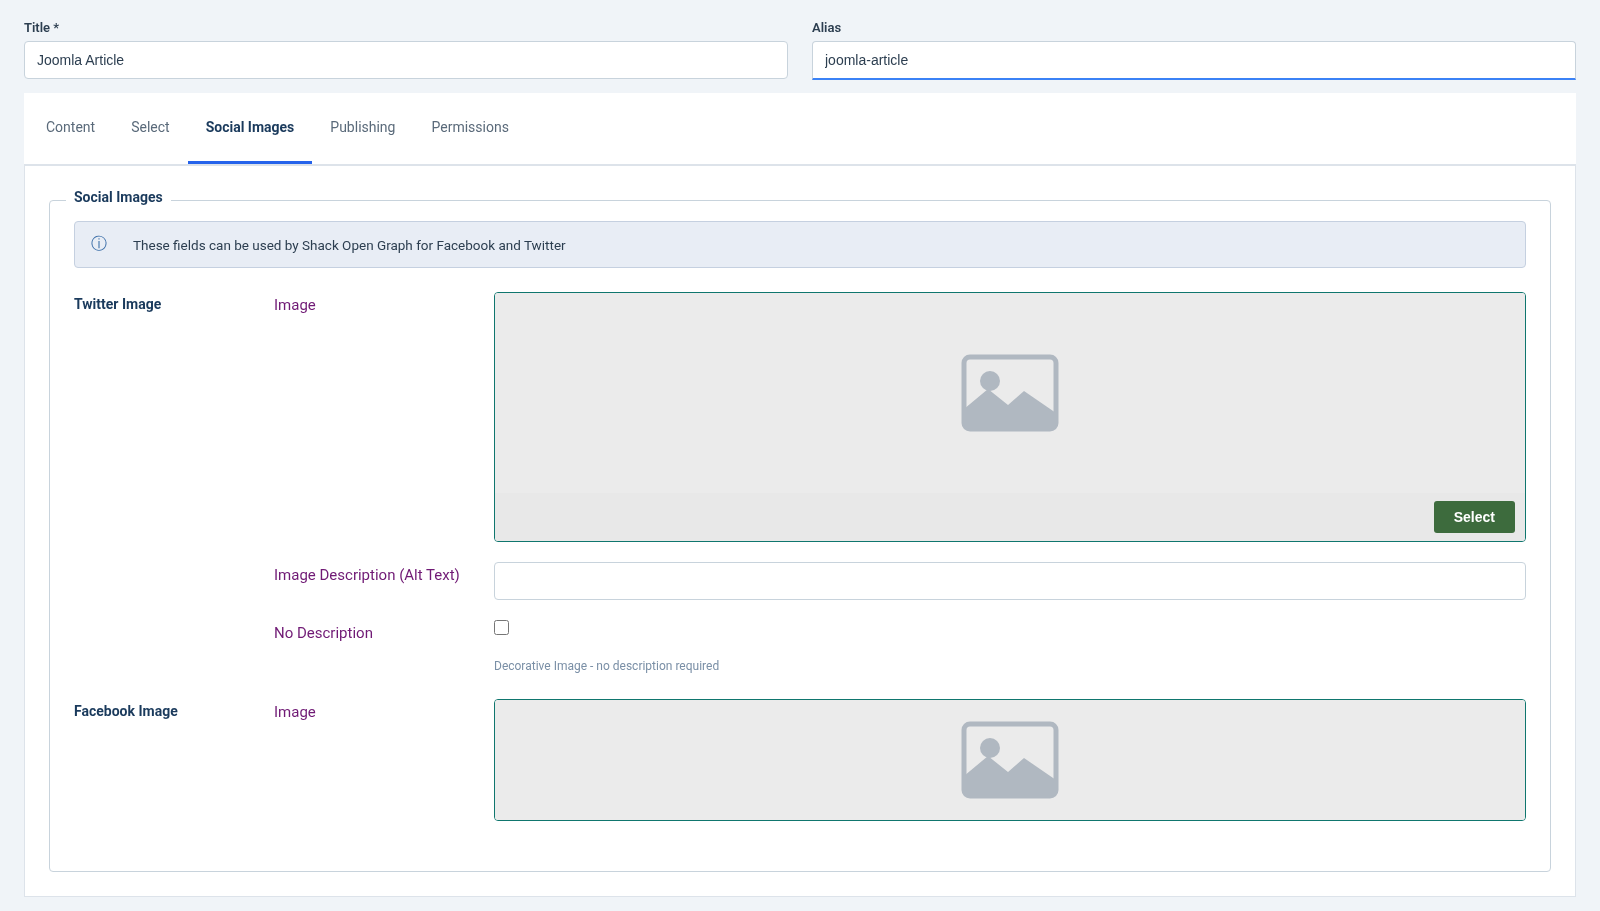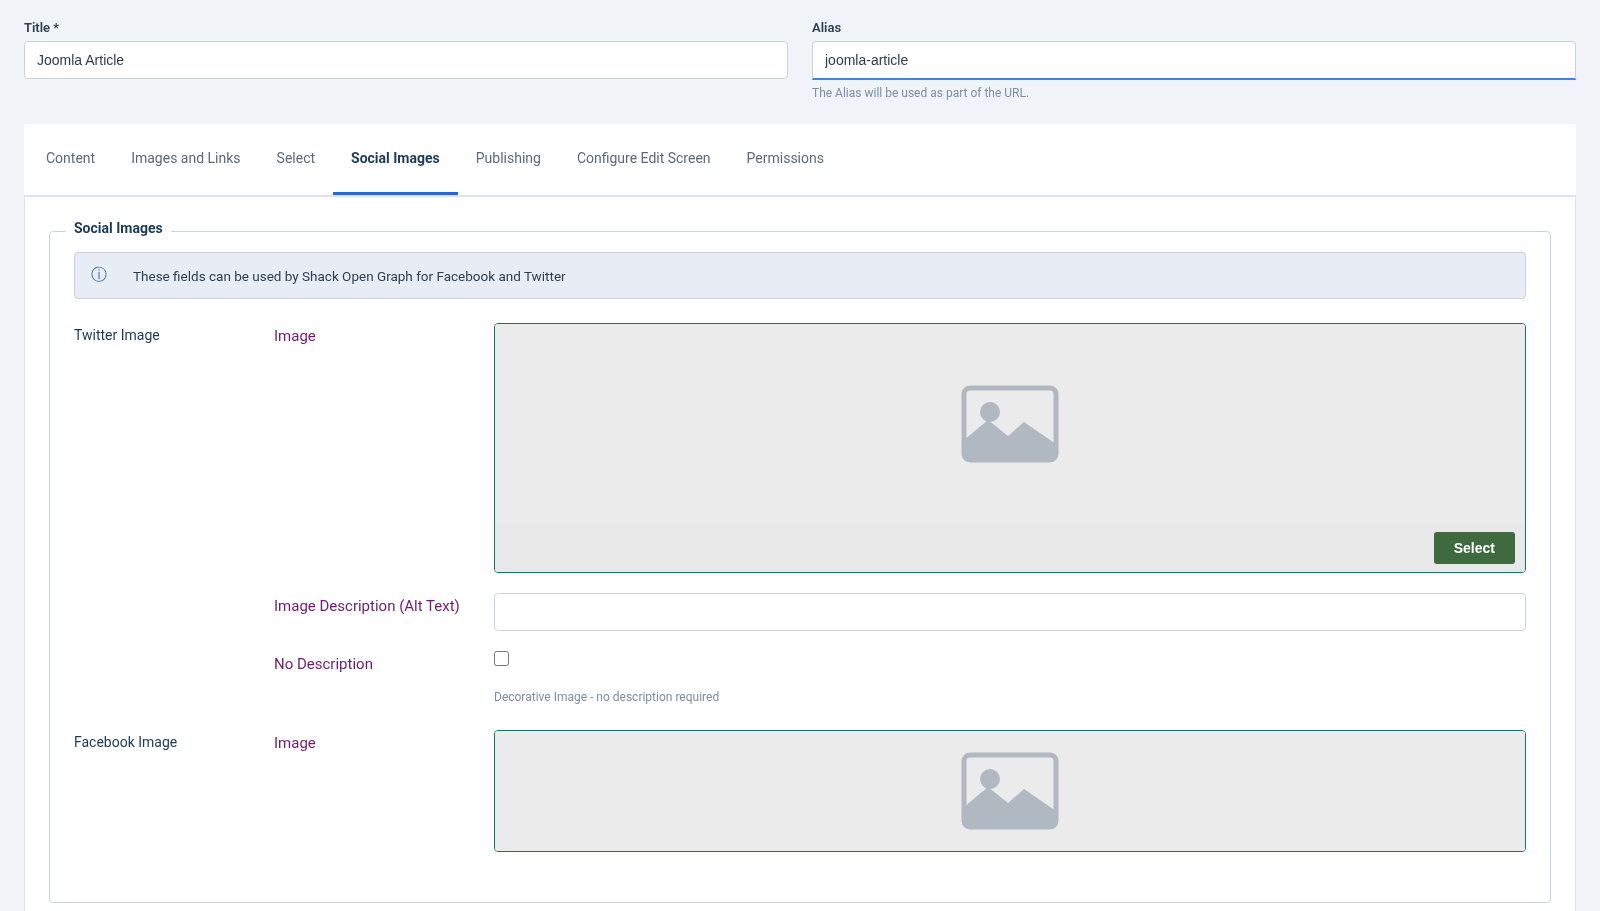--- a/index.html
+++ b/index.html
@@ -13,21 +13,21 @@
     .page-wrapper {
       background: #f0f4f8;
       min-height: 911px;
       padding: 20px 24px;
     }
 
     
     .top-fields {
       display: flex;
       gap: 24px;
-      margin-bottom: 24px;
+      margin-bottom: 13px;
     }
     .field-group {
       flex: 1;
       display: flex;
       flex-direction: column;
       gap: 6px;
     }
     .field-label {
       font-size: 13px;
       font-weight: 600;
@@ -126,21 +126,21 @@
     
     .field-row {
       display: flex;
       gap: 0;
       margin-bottom: 20px;
       align-items: flex-start;
     }
     .row-section-label {
       width: 200px;
       font-size: 14px;
-      font-weight: 400;
+      font-weight: 700;
       color: #1a3a5c;
       padding-top: 4px;
       flex-shrink: 0;
     }
     .row-field-label {
       width: 220px;
       font-size: 15px;
       color: #701a75;
       padding-top: 4px;
       flex-shrink: 0;
@@ -231,31 +231,28 @@
 <div class="page-wrapper">
 
   <div class="top-fields">
     <div class="field-group">
       <label class="field-label">Title *</label>
       <input class="field-input" type="text" value="Joomla Article" style="">
     </div>
     <div class="field-group alias-group">
       <label class="field-label">Alias</label>
       <input class="field-input" type="text" value="joomla-article" style="">
-      <span class="field-hint">The Alias will be used as part of the URL.</span>
     </div>
   </div>
 
   <div class="tabs-bar">
     <div class="tab-item">Content</div>
-    <div class="tab-item">Images and Links</div>
     <div class="tab-item">Select</div>
     <div class="tab-item active">Social Images</div>
     <div class="tab-item">Publishing</div>
-    <div class="tab-item">Configure Edit Screen</div>
     <div class="tab-item">Permissions</div>
   </div>
 
   <div class="content-area">
 
     <div class="fieldset-wrapper">
       <div class="fieldset-legend">Social Images</div>
 
       <div class="info-box">
         <span class="info-icon">ⓘ</span>

